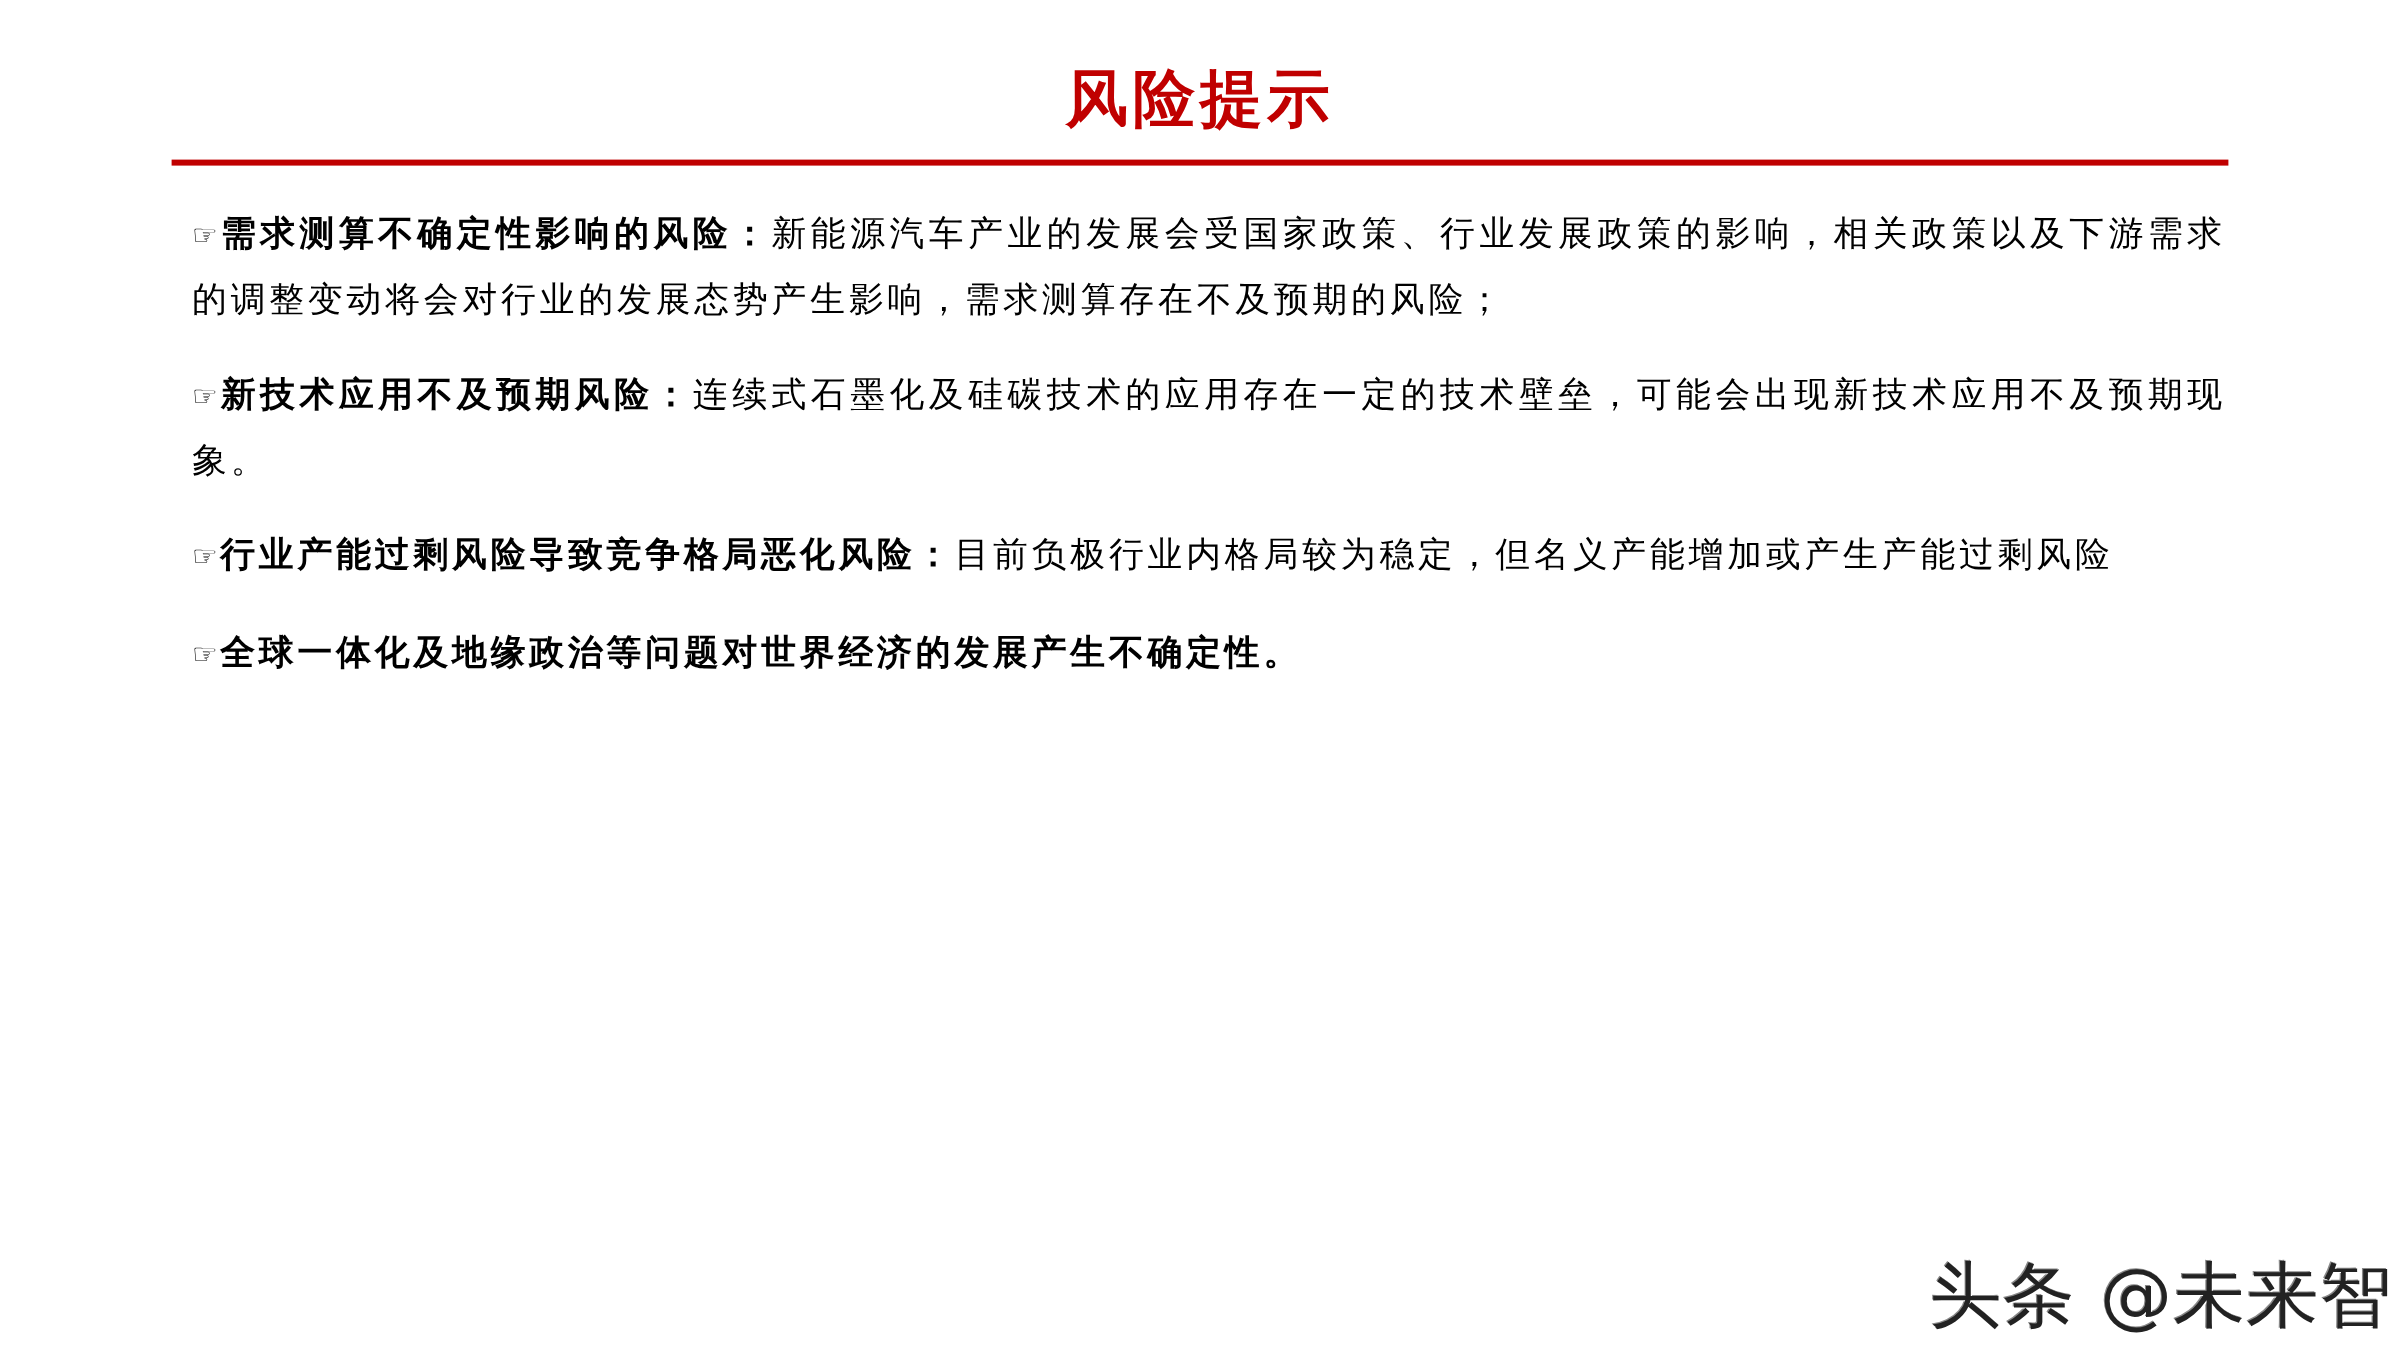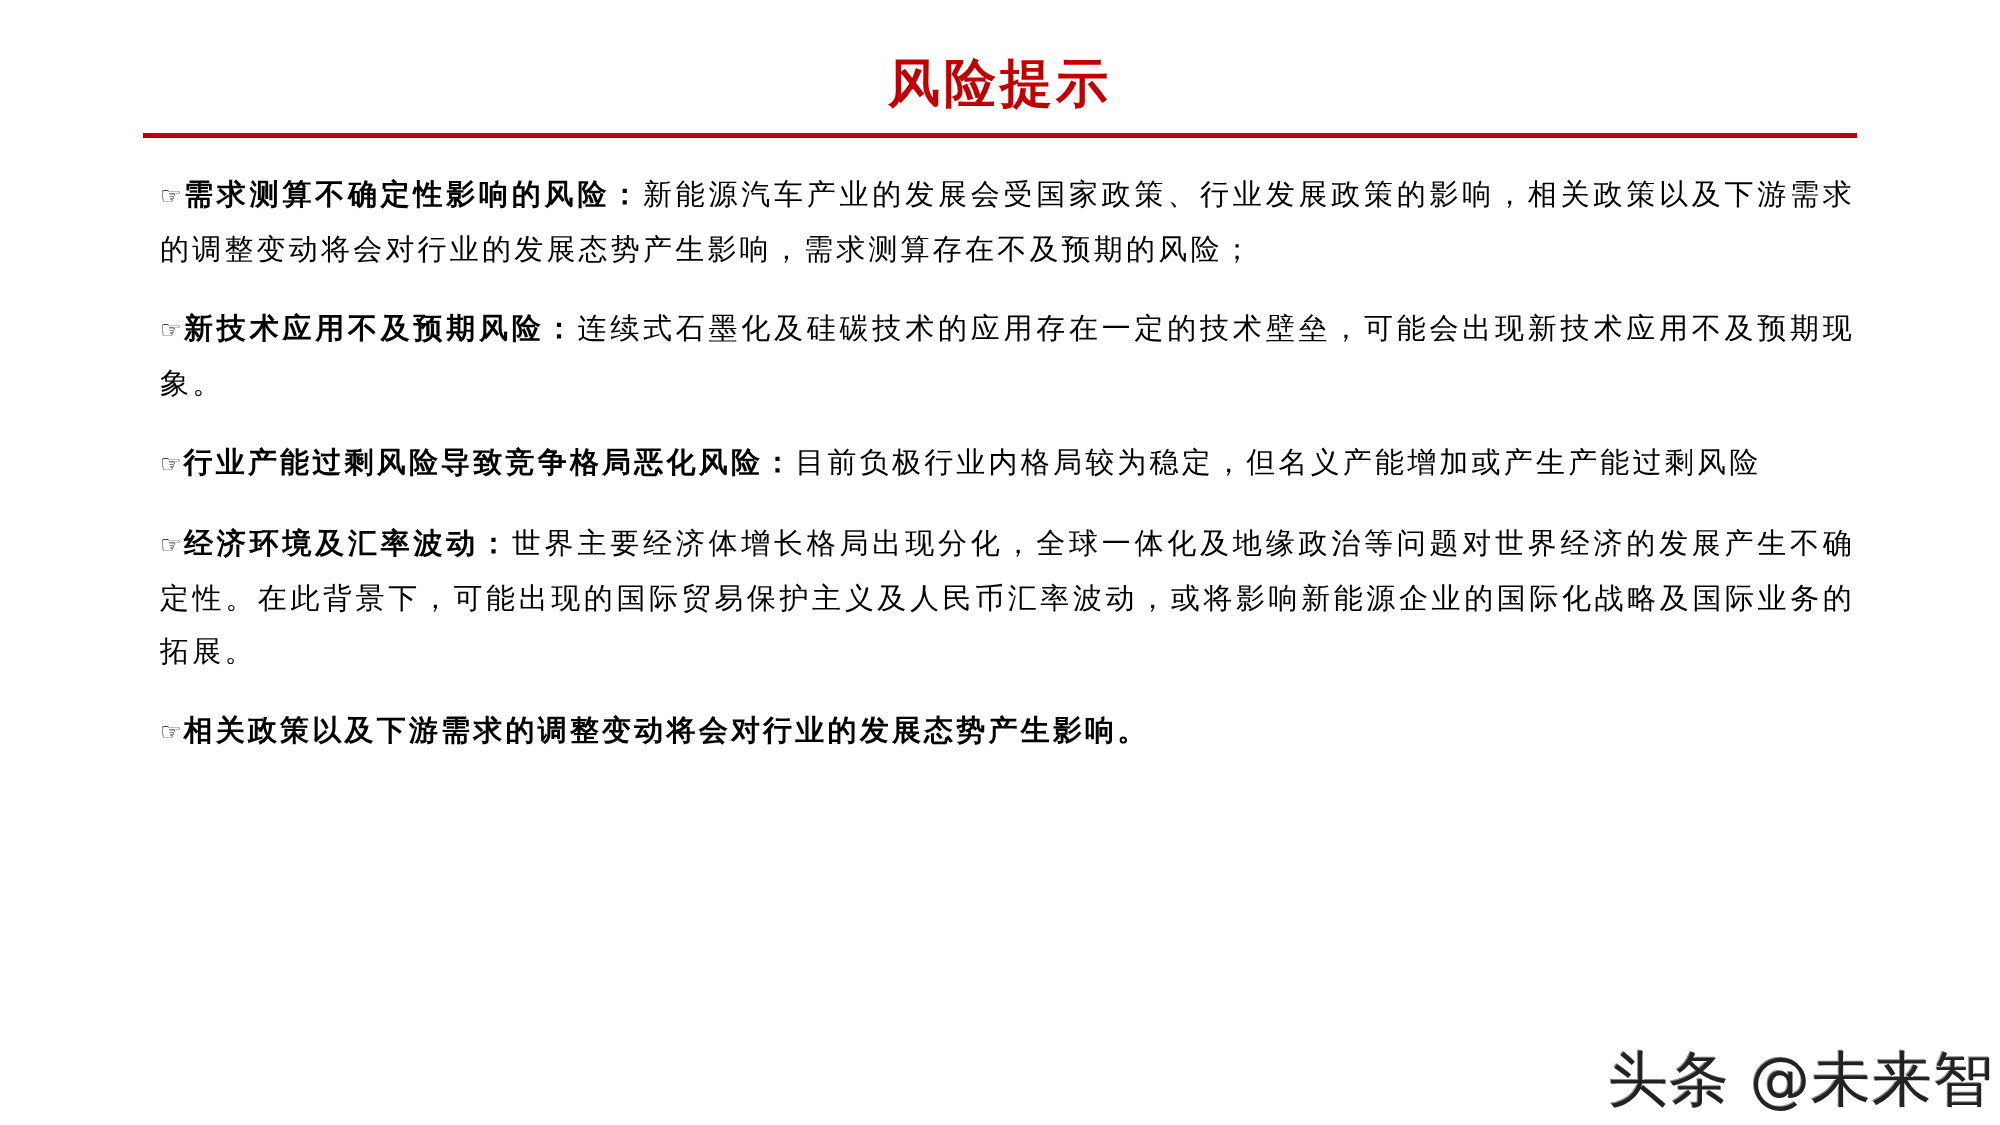--- a/index.html
+++ b/index.html
@@ -79,20 +79,17 @@
   <p class="item">
     <span class="bullet">☞</span><span class="lead">需求测算不确定性影响的风险：</span><span class="body">新能源汽车产业的发展会受国家政策、行业发展政策的影响，相关政策以及下游需求的调整变动将会对行业的发展态势产生影响，需求测算存在不及预期的风险；</span>
   </p>
   <p class="item">
     <span class="bullet">☞</span><span class="lead">新技术应用不及预期风险：</span><span class="body">连续式石墨化及硅碳技术的应用存在一定的技术壁垒，可能会出现新技术应用不及预期现象。</span>
   </p>
   <p class="item">
     <span class="bullet">☞</span><span class="lead">行业产能过剩风险导致竞争格局恶化风险：</span><span class="body">目前负极行业内格局较为稳定，但名义产能增加或产生产能过剩风险</span>
   </p>
   <p class="item">
-    <span class="bullet">☞</span><span class="lead">经济环境及汇率波动：</span><span class="body">世界主要经济体增长格局出现分化，全球一体化及地缘政治等问题对世界经济的发展产生不确定性。在此背景下，可能出现的国际贸易保护主义及人民币汇率波动，或将影响新能源企业的国际化战略及国际业务的拓展。</span>
-  </p>
-  <p class="item">
-    <span class="bullet">☞</span><span class="lead">相关政策以及下游需求的调整变动将会对行业的发展态势产生影响。</span><span class="body"></span>
+    <span class="bullet">☞</span><span class="lead">全球一体化及地缘政治等问题对世界经济的发展产生不确定性。</span><span class="body"></span>
   </p>
 </div>
 
 <div class="watermark">头条 @未来智库</div>
 
 </body></html>

